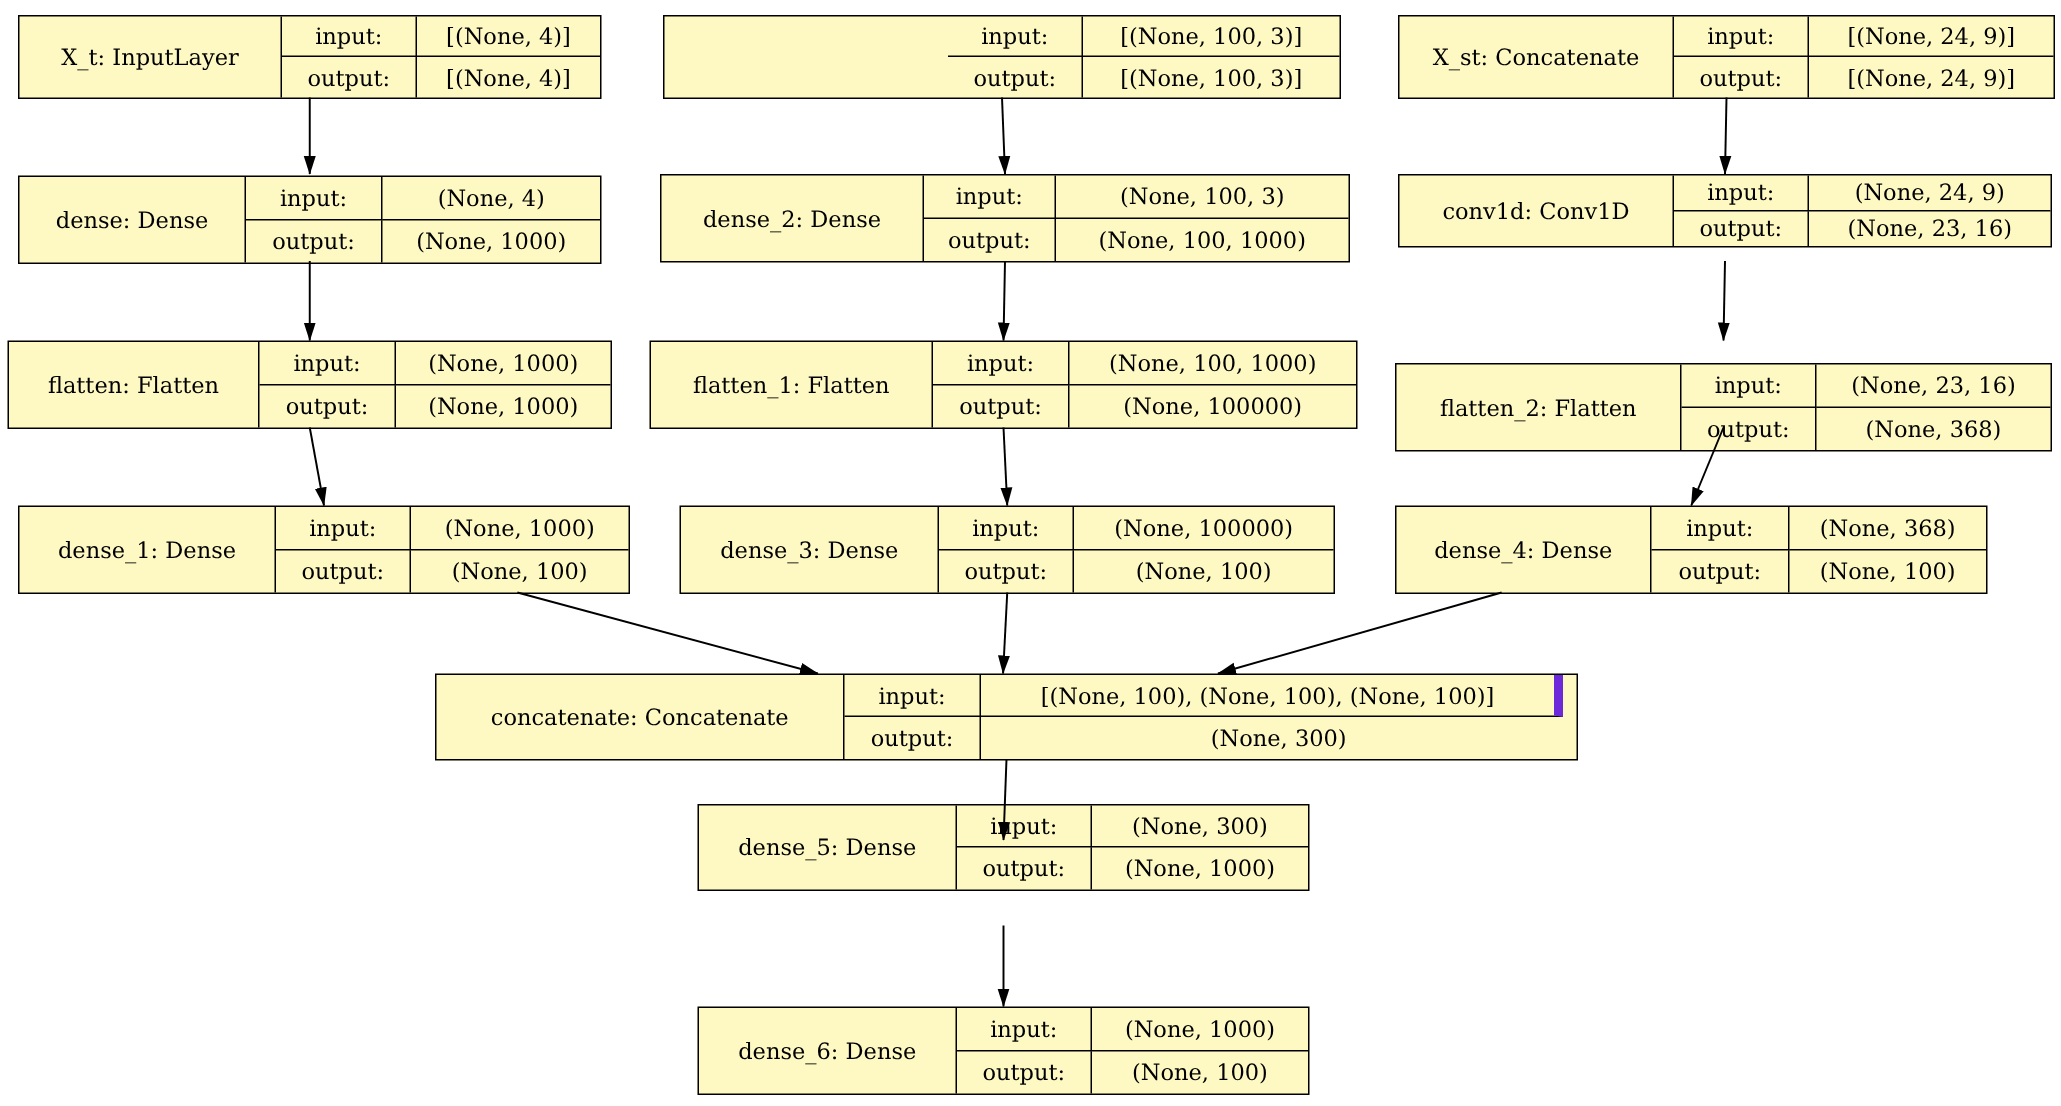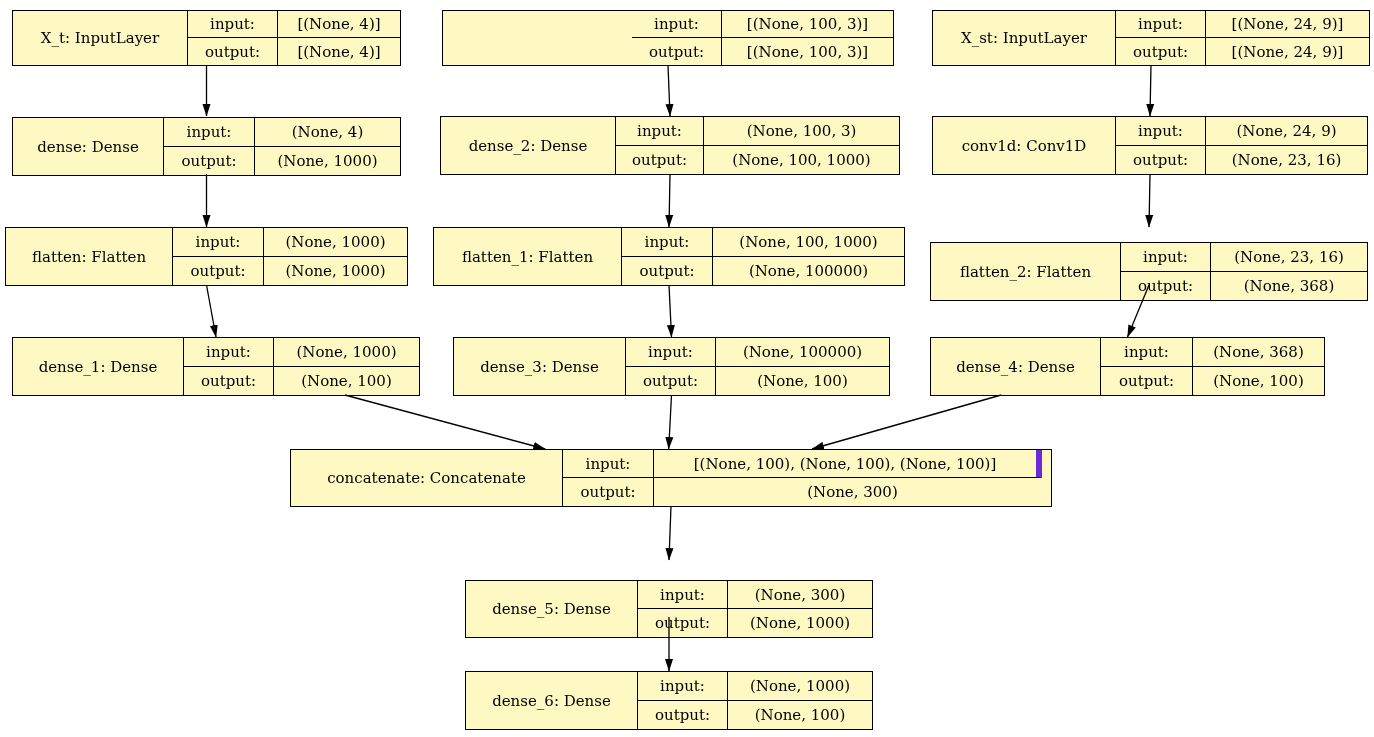--- a/index.html
+++ b/index.html
@@ -58,21 +58,21 @@
   </div>
 
   <div class="node" style="left:442px;top:10px;width:452px;height:56px;grid-template-columns:189px 90px 1fr">
     <div class="cell cell-il">input:</div>
     <div class="cell cell-iv">[(None, 100, 3)]</div>
     <div class="cell cell-ol">output:</div>
     <div class="cell cell-ov">[(None, 100, 3)]</div>
   </div>
 
   <div class="node" style="left:932px;top:10px;width:438px;height:56px;grid-template-columns:183px 90px 1fr">
-    <div class="cell cell-name">X_st: InputLayer</div>
+    <div class="cell cell-name">X_st: Concatenate</div>
     <div class="cell cell-il">input:</div>
     <div class="cell cell-iv">[(None, 24, 9)]</div>
     <div class="cell cell-ol">output:</div>
     <div class="cell cell-ov">[(None, 24, 9)]</div>
   </div>
 
   <div class="node" style="left:12px;top:117px;width:389px;height:59px;grid-template-columns:151px 91px 1fr">
     <div class="cell cell-name">dense: Dense</div>
     <div class="cell cell-il">input:</div>
     <div class="cell cell-iv">(None, 4)</div>
@@ -81,21 +81,21 @@
   </div>
 
   <div class="node" style="left:440px;top:116px;width:460px;height:59px;grid-template-columns:175px 88px 1fr">
     <div class="cell cell-name">dense_2: Dense</div>
     <div class="cell cell-il">input:</div>
     <div class="cell cell-iv">(None, 100, 3)</div>
     <div class="cell cell-ol">output:</div>
     <div class="cell cell-ov">(None, 100, 1000)</div>
   </div>
 
-  <div class="node" style="left:932px;top:116px;width:436px;height:59px;grid-template-columns:183px 90px 1fr">
+  <div class="node" style="left:932px;top:116px;width:436px;height:49px;grid-template-columns:183px 90px 1fr">
     <div class="cell cell-name">conv1d: Conv1D</div>
     <div class="cell cell-il">input:</div>
     <div class="cell cell-iv">(None, 24, 9)</div>
     <div class="cell cell-ol">output:</div>
     <div class="cell cell-ov">(None, 23, 16)</div>
   </div>
 
   <div class="node" style="left:5px;top:227px;width:403px;height:59px;grid-template-columns:167px 91px 1fr">
     <div class="cell cell-name">flatten: Flatten</div>
     <div class="cell cell-il">input:</div>
@@ -146,21 +146,21 @@
 
   <div class="node concat" style="left:290px;top:449px;width:762px;height:58px;grid-template-columns:272px 91px 1fr 9px">
     <div class="cell cell-name">concatenate: Concatenate</div>
     <div class="cell cell-il">input:</div>
     <div class="cell cell-iv">[(None, 100), (None, 100), (None, 100)]</div>
     <div class="cell cell-sliver"></div>
     <div class="cell cell-ol">output:</div>
     <div class="cell cell-ov">(None, 300)</div>
   </div>
 
-  <div class="node" style="left:465px;top:580px;width:408px;height:58px;grid-template-columns:172px 90px 1fr">
+  <div class="node" style="left:465px;top:536px;width:408px;height:58px;grid-template-columns:172px 90px 1fr">
     <div class="cell cell-name">dense_5: Dense</div>
     <div class="cell cell-il">input:</div>
     <div class="cell cell-iv">(None, 300)</div>
     <div class="cell cell-ol">output:</div>
     <div class="cell cell-ov">(None, 1000)</div>
   </div>
 
   <div class="node" style="left:465px;top:671px;width:408px;height:59px;grid-template-columns:172px 90px 1fr">
     <div class="cell cell-name">dense_6: Dense</div>
     <div class="cell cell-il">input:</div>

